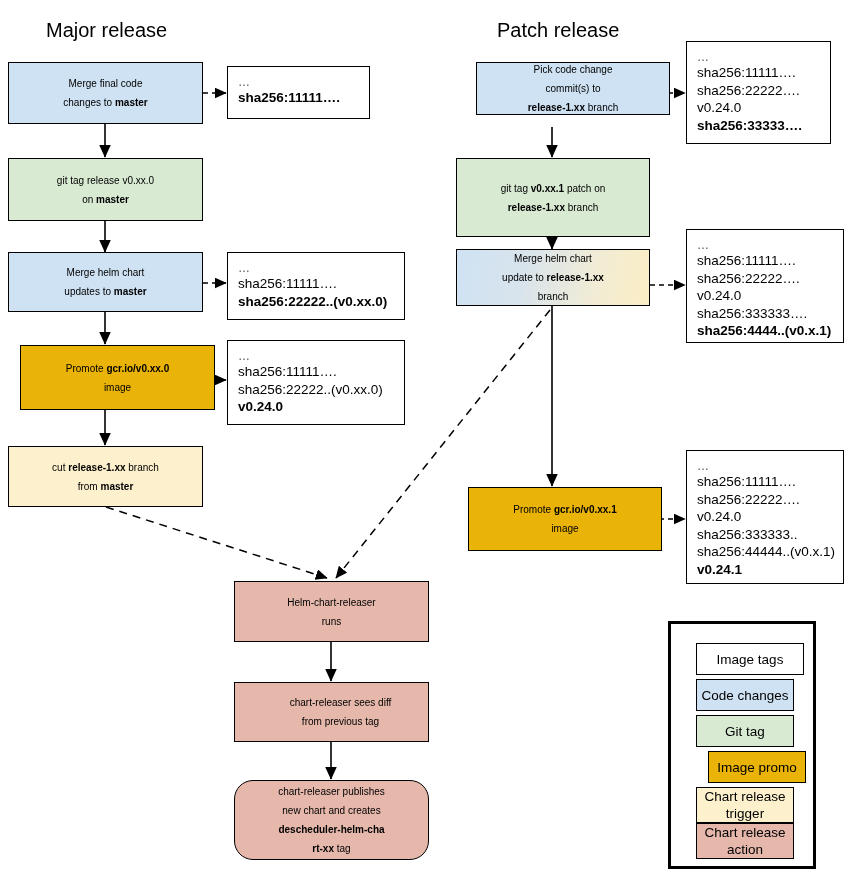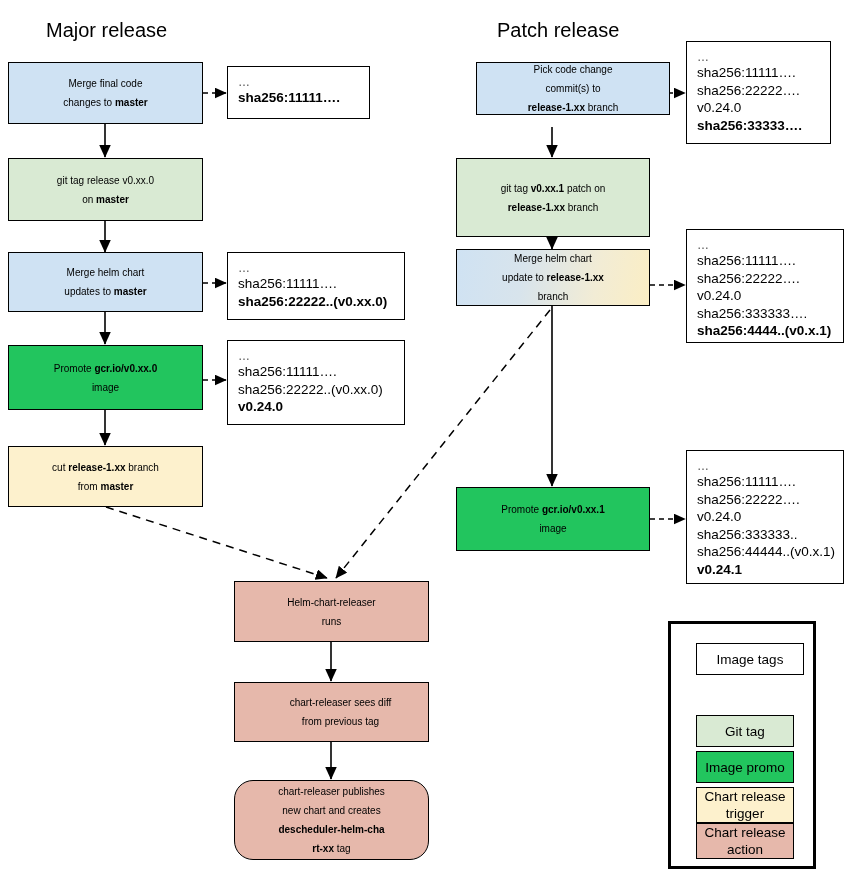--- a/index.html
+++ b/index.html
@@ -37,21 +37,21 @@
     text-align: center;
     font-size: 10px;
     line-height: 19px;
     color: #000000;
     padding: 2px 6px;
   }
   .node .txt { display: block; width: 100%; }
   .node b { font-weight: bold; }
   .fill-code   { background: #cfe2f3; }
   .fill-git    { background: #d9ead3; }
-  .fill-image  { background: #22c55e; }
+  .fill-image  { background: #eab308; margin-left: 12px; }
   .fill-trigger{ background: #fdf1cd; }
   .fill-action { background: #e6b8ab; }
   .fill-plain  { background: #ffffff; }
   .fill-grad   { background: linear-gradient(100deg, #cfe2f3 0%, #d8e4ec 35%, #f2ecd5 72%, #fbeec4 100%); }
 
   .tagbox {
     position: absolute;
     box-sizing: border-box;
     border: 1px solid #000000;
     background: #ffffff;
@@ -210,20 +210,23 @@
     <span class="line">v0.24.0</span>
     <span class="line">sha256:333333..</span>
     <span class="line">sha256:44444..(v0.x.1)</span>
     <span class="line bold">v0.24.1</span>
   </div>
 
 <div class="legend-frame" style="left:668px; top:621px; width:148px; height:248px;">
   <div class="legend-item fill-plain" style="left:25px; top:19px; width:108px; height:32px;">
     <span>Image tags</span>
   </div>
+  <div class="legend-item fill-code" style="left:25px; top:55px; width:98px; height:32px;">
+    <span>Code changes</span>
+  </div>
   <div class="legend-item fill-git" style="left:25px; top:91px; width:98px; height:32px;">
     <span>Git tag</span>
   </div>
   <div class="legend-item fill-image" style="left:25px; top:127px; width:98px; height:32px;">
     <span>Image promo</span>
   </div>
   <div class="legend-item fill-trigger" style="left:25px; top:163px; width:98px; height:36px; white-space:pre-line;">
     <span>Chart release
 trigger</span>
   </div>

